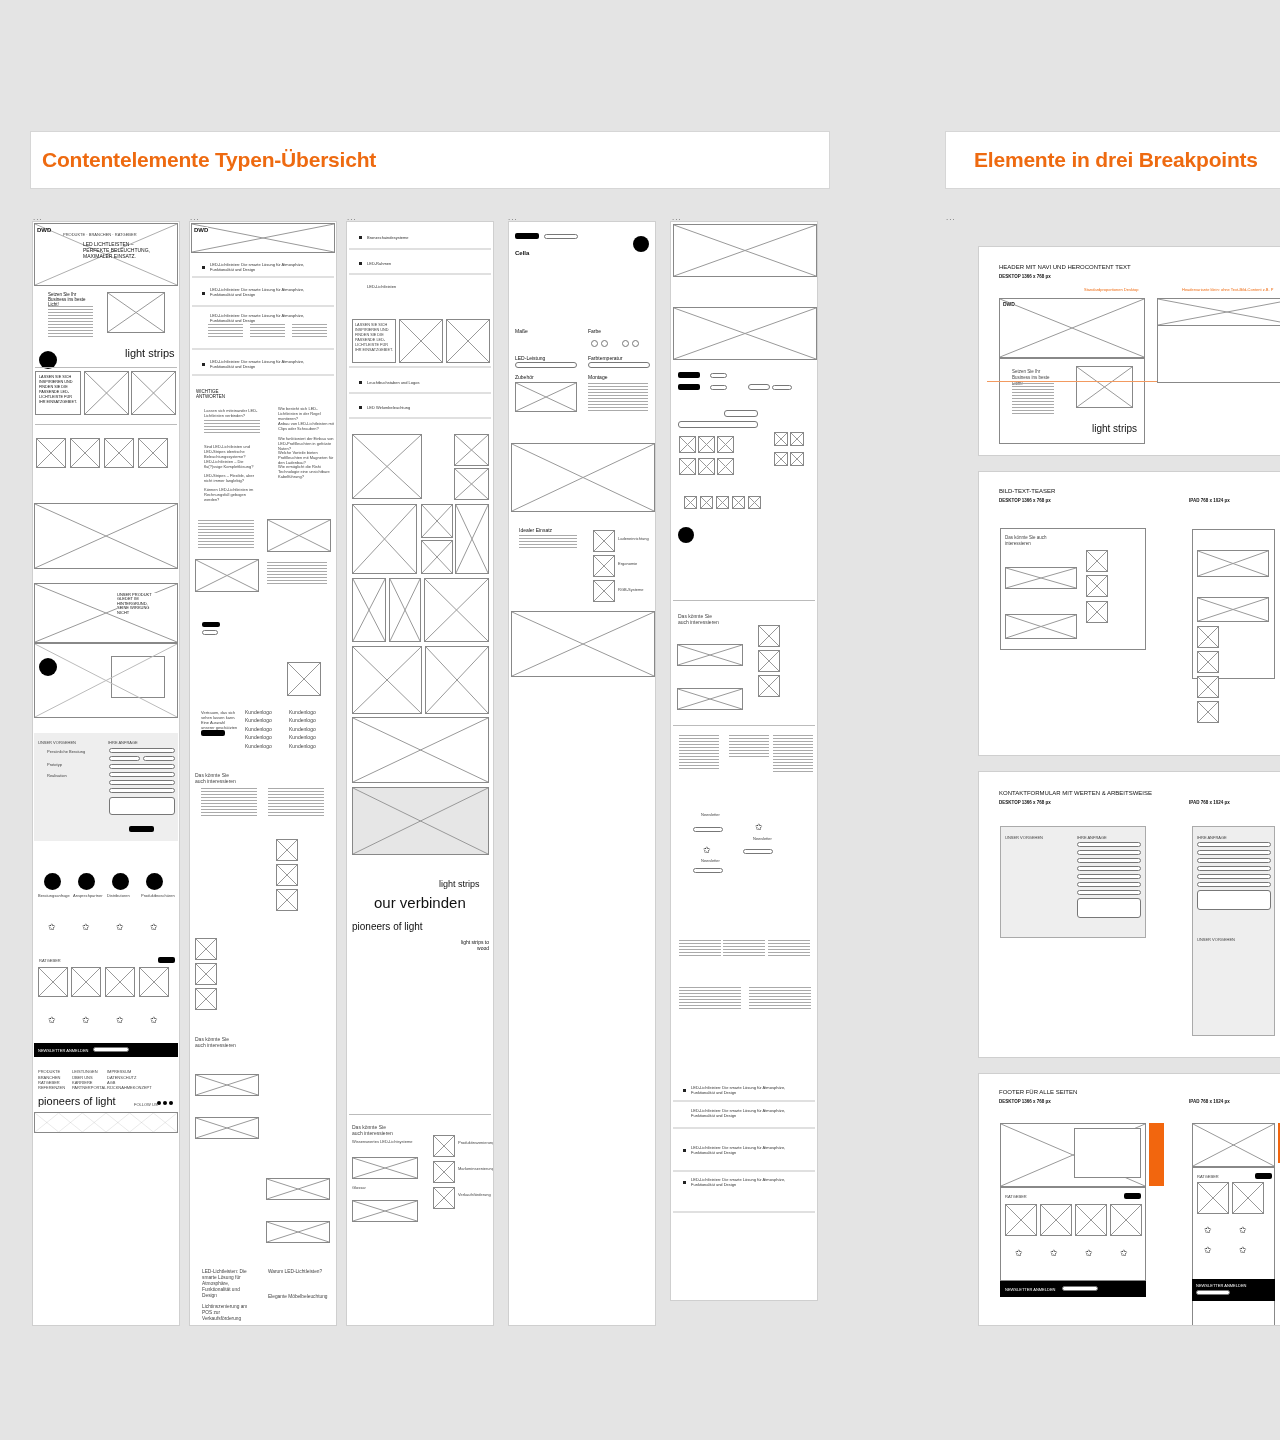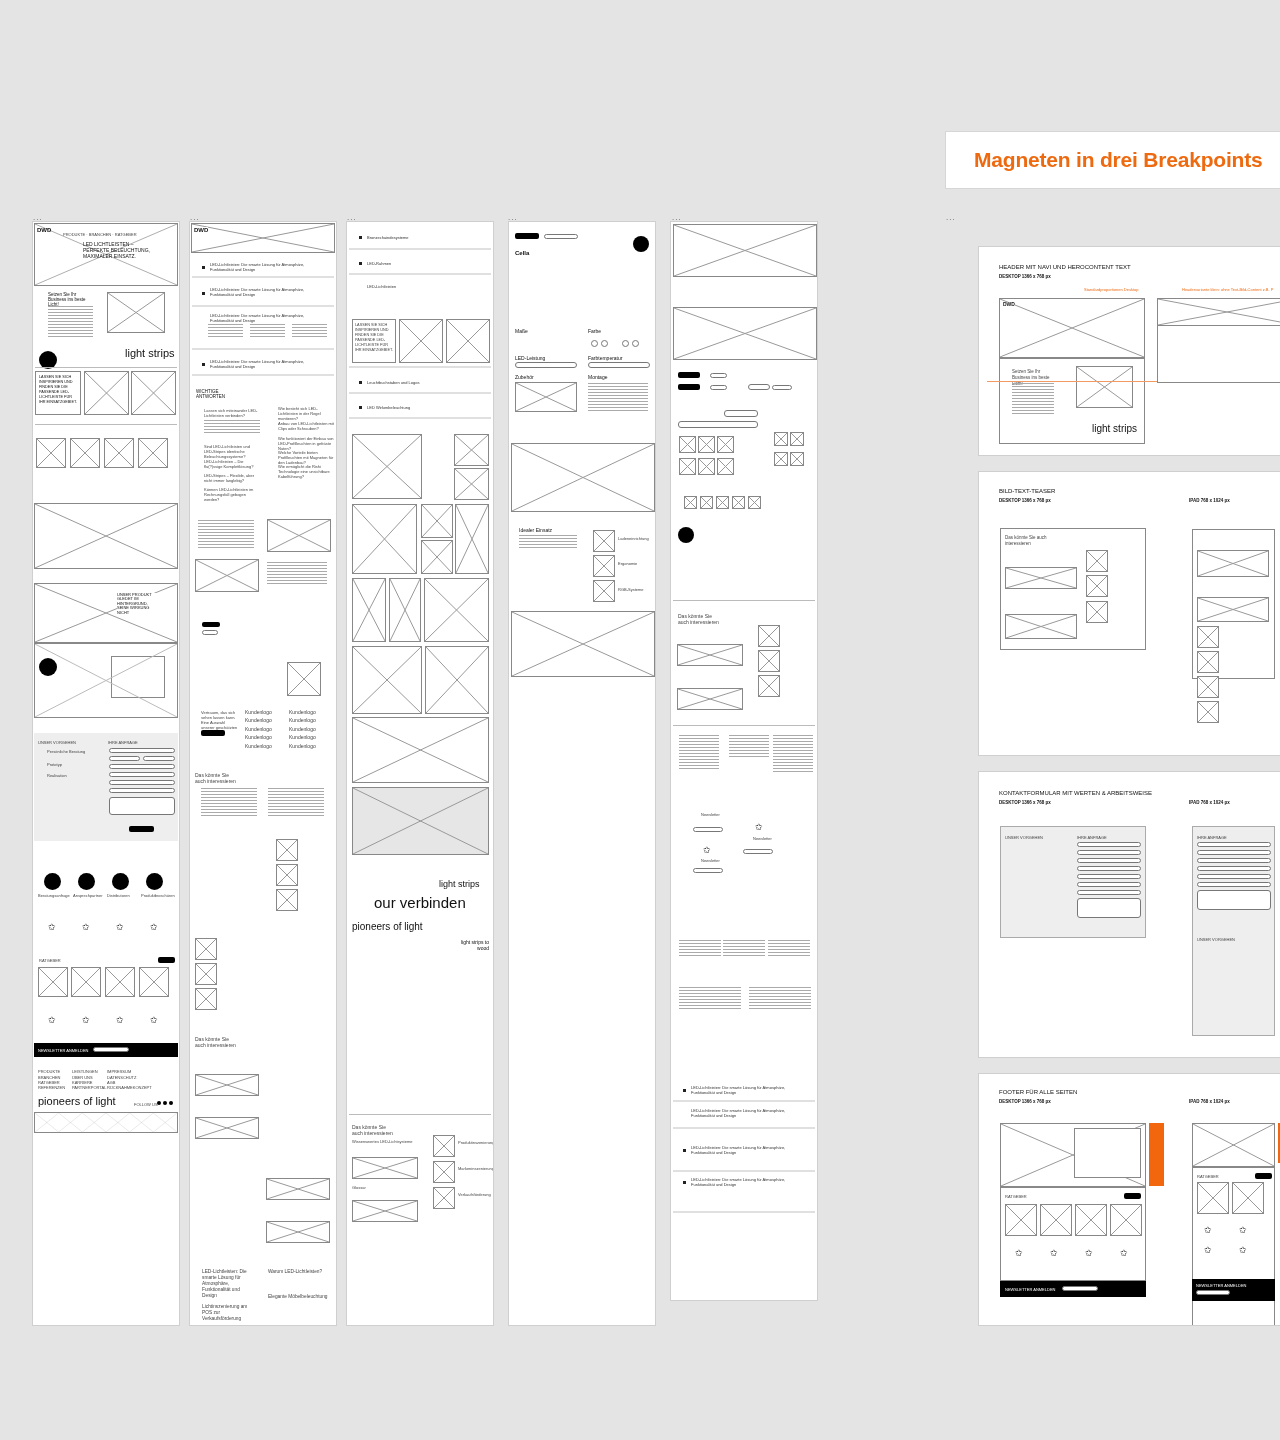--- a/index.html
+++ b/index.html
@@ -28,22 +28,25 @@
   .acc-row { position: absolute; left: 2px; right: 2px; border-bottom: 2px solid #e0e0e0; }
   .acc-row .b { position: absolute; left: 10px; width: 3px; height: 3px; background: #222; }
   .acc-row .l { position: absolute; left: 18px; font-size: 4px; color: #333; }
   .star { position: absolute; font-size: 9px; line-height: 9px; color: #111; }
 </style>
 </head>
 <body>
 
 <div class="canvas">
 
+  <div class="title-card" style="left:30px;top:131px;width:800px;height:58px;padding-left:11px;">
+    <span class="t">Contentelemente Typen-Übersicht</span>
+  </div>
   <div class="title-card" style="left:945px;top:131px;width:345px;height:58px;padding-left:28px;">
-    <span class="t">Magneten in drei Breakpoints</span>
+    <span class="t">Elemente in drei Breakpoints</span>
   </div>
 
   <div class="dots" style="left:33px;top:215px;">...</div>
   <div class="dots" style="left:190px;top:215px;">...</div>
   <div class="dots" style="left:347px;top:215px;">...</div>
   <div class="dots" style="left:508px;top:215px;">...</div>
   <div class="dots" style="left:672px;top:215px;">...</div>
   <div class="dots" style="left:946px;top:215px;">...</div>
 
   <div class="artboard" style="left:32px;top:221px;width:148px;height:1105px;">

